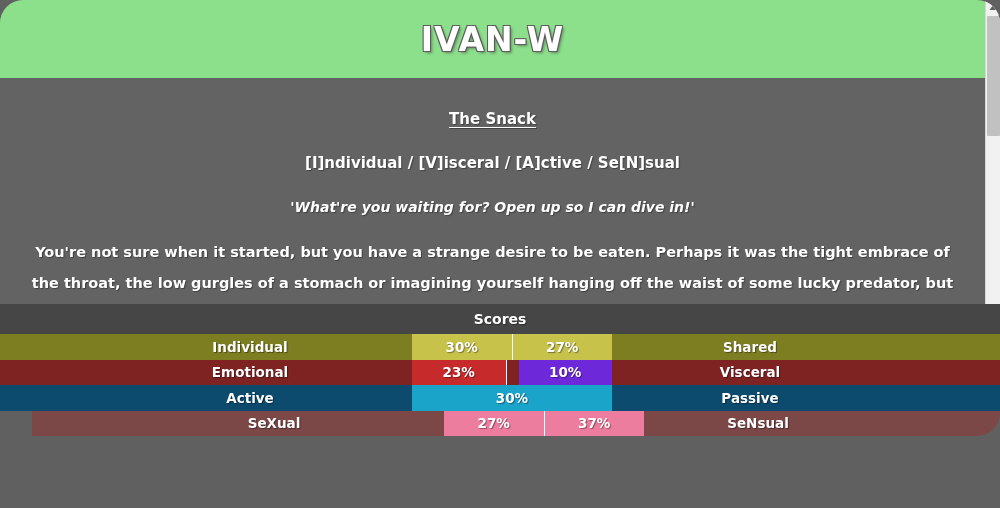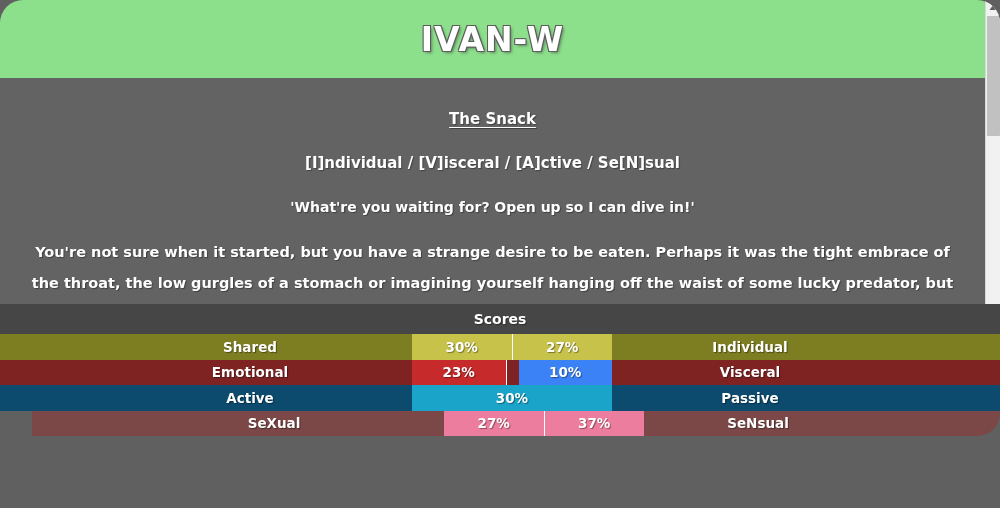--- a/index.html
+++ b/index.html
@@ -69,20 +69,21 @@
     font-weight: bold;
     padding-top: 26px;
     text-shadow: 1px 1px 1px rgba(0,0,0,.35);
   }
 
   .quote {
     text-align: center;
     color: #ffffff;
     font-size: 14px;
     font-weight: bold;
+    font-style: italic;
     padding-top: 27px;
     text-shadow: 1px 1px 1px rgba(0,0,0,.35);
   }
 
   .blurb {
     text-align: center;
     color: #ffffff;
     font-size: 14.5px;
     font-weight: bold;
     line-height: 31px;
@@ -221,33 +222,33 @@
       <svg width="9" height="7" viewBox="0 0 9 7">
         <polygon points="0.5,1 8.5,1 4.5,6.5" fill="#5c5c5c"></polygon>
       </svg>
     </div>
   </div>
 
   <div class="scores">
     <div class="scores-title">Scores</div>
     <div id="score-rows">
         <div class="score-row" style="background: rgb(125, 125, 34);">
+          <div class="half">Individual</div>
           <div class="half">Shared</div>
-          <div class="half">Individual</div>
           <div class="bar-pair">
             <div class="bar left-bar" style="background: rgb(199, 194, 74);">30%</div>
             <div class="bar right-bar" style="background: rgb(199, 194, 74);">27%</div>
           </div>
         </div>
         <div class="score-row" style="background: rgb(126, 34, 34);">
           <div class="half">Emotional</div>
           <div class="half">Visceral</div>
           <div class="bar-pair">
             <div class="bar left-bar" style="background: rgb(198, 42, 42);">23%</div>
-            <div class="bar right-bar" style="background: #3b82f6; margin-left: 12px;">10%</div>
+            <div class="bar right-bar" style="background: #6d28d9; margin-left: 12px;">10%</div>
           </div>
         </div>
         <div class="score-row" style="background: #0c4a6e; justify-content: space-between;">
           <div class="half">Active</div>
           <div class="half">Passive</div>
           <div class="bar-pair">
             <div class="bar right-bar" style="background: rgb(27, 164, 201);">30%</div>
           </div>
         </div>
         <div class="score-row" style="background: rgb(124, 71, 71); margin-left: 32px;">

